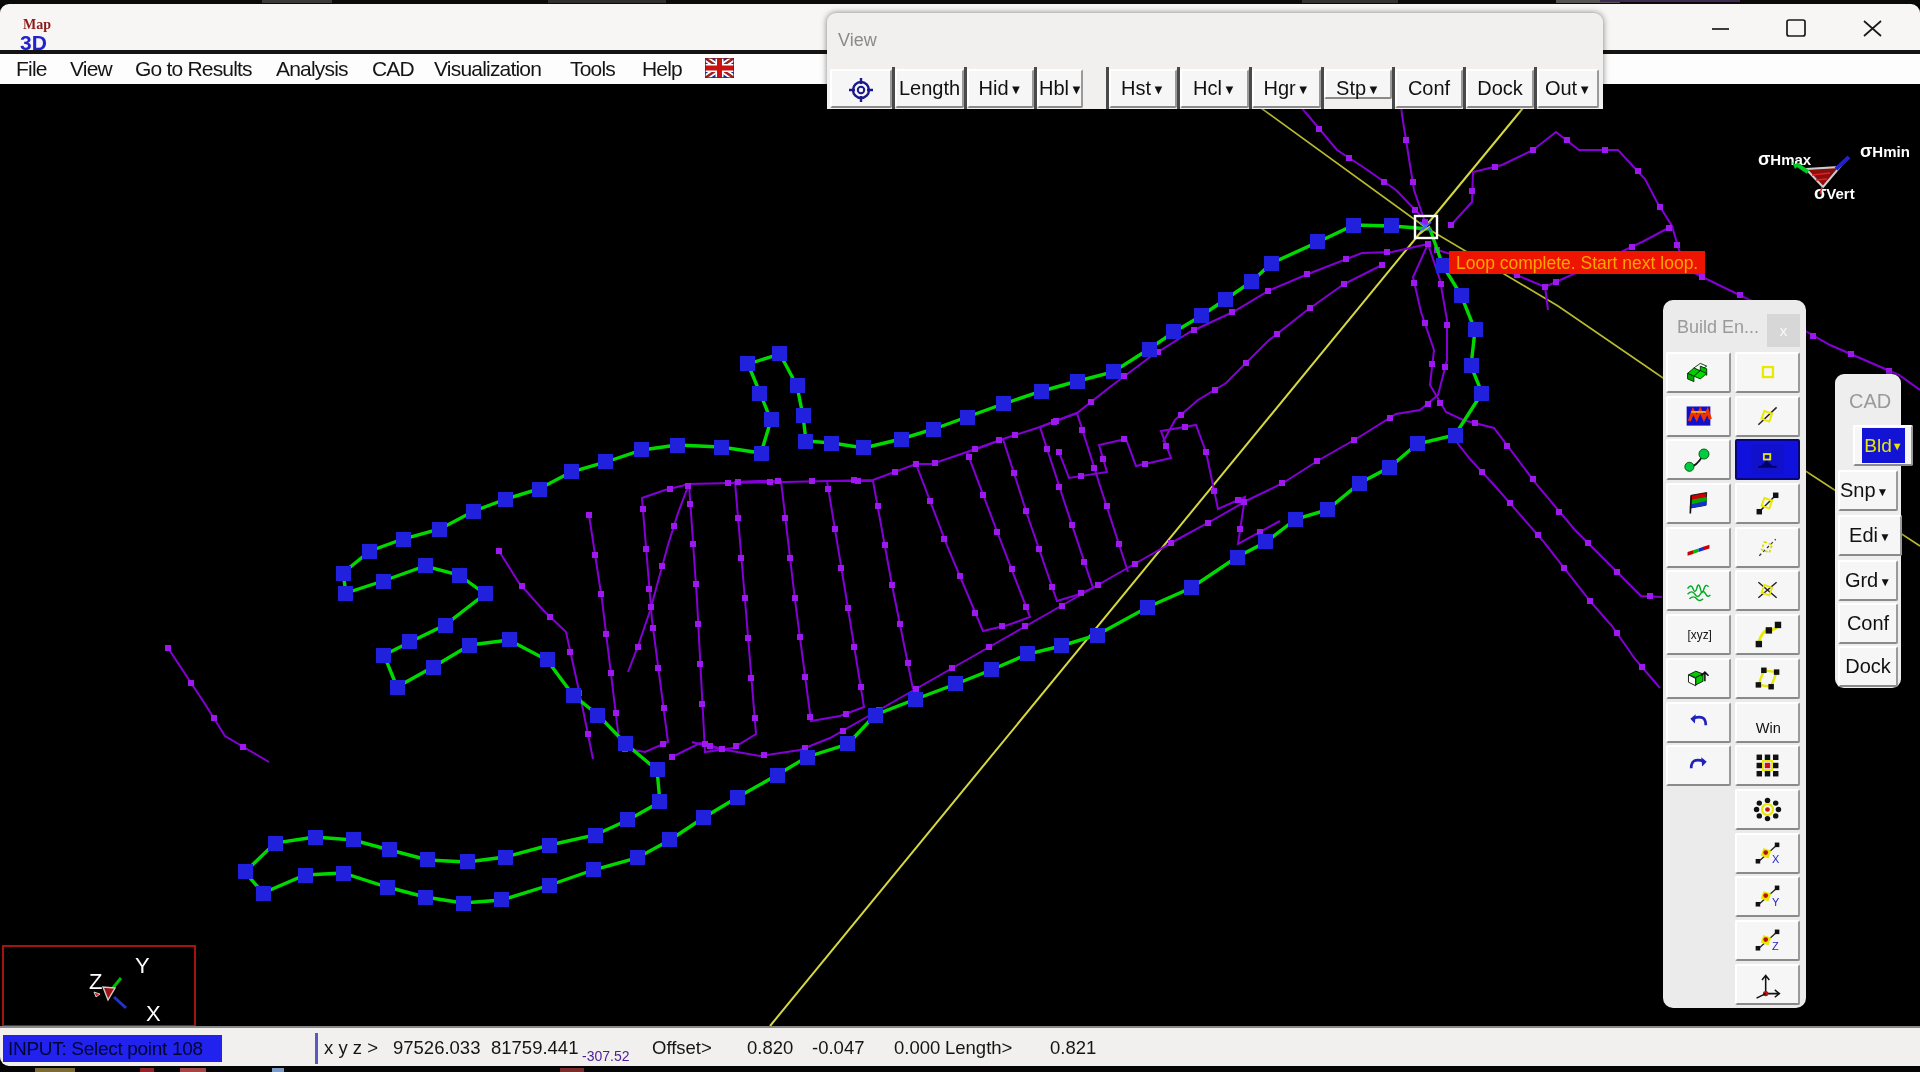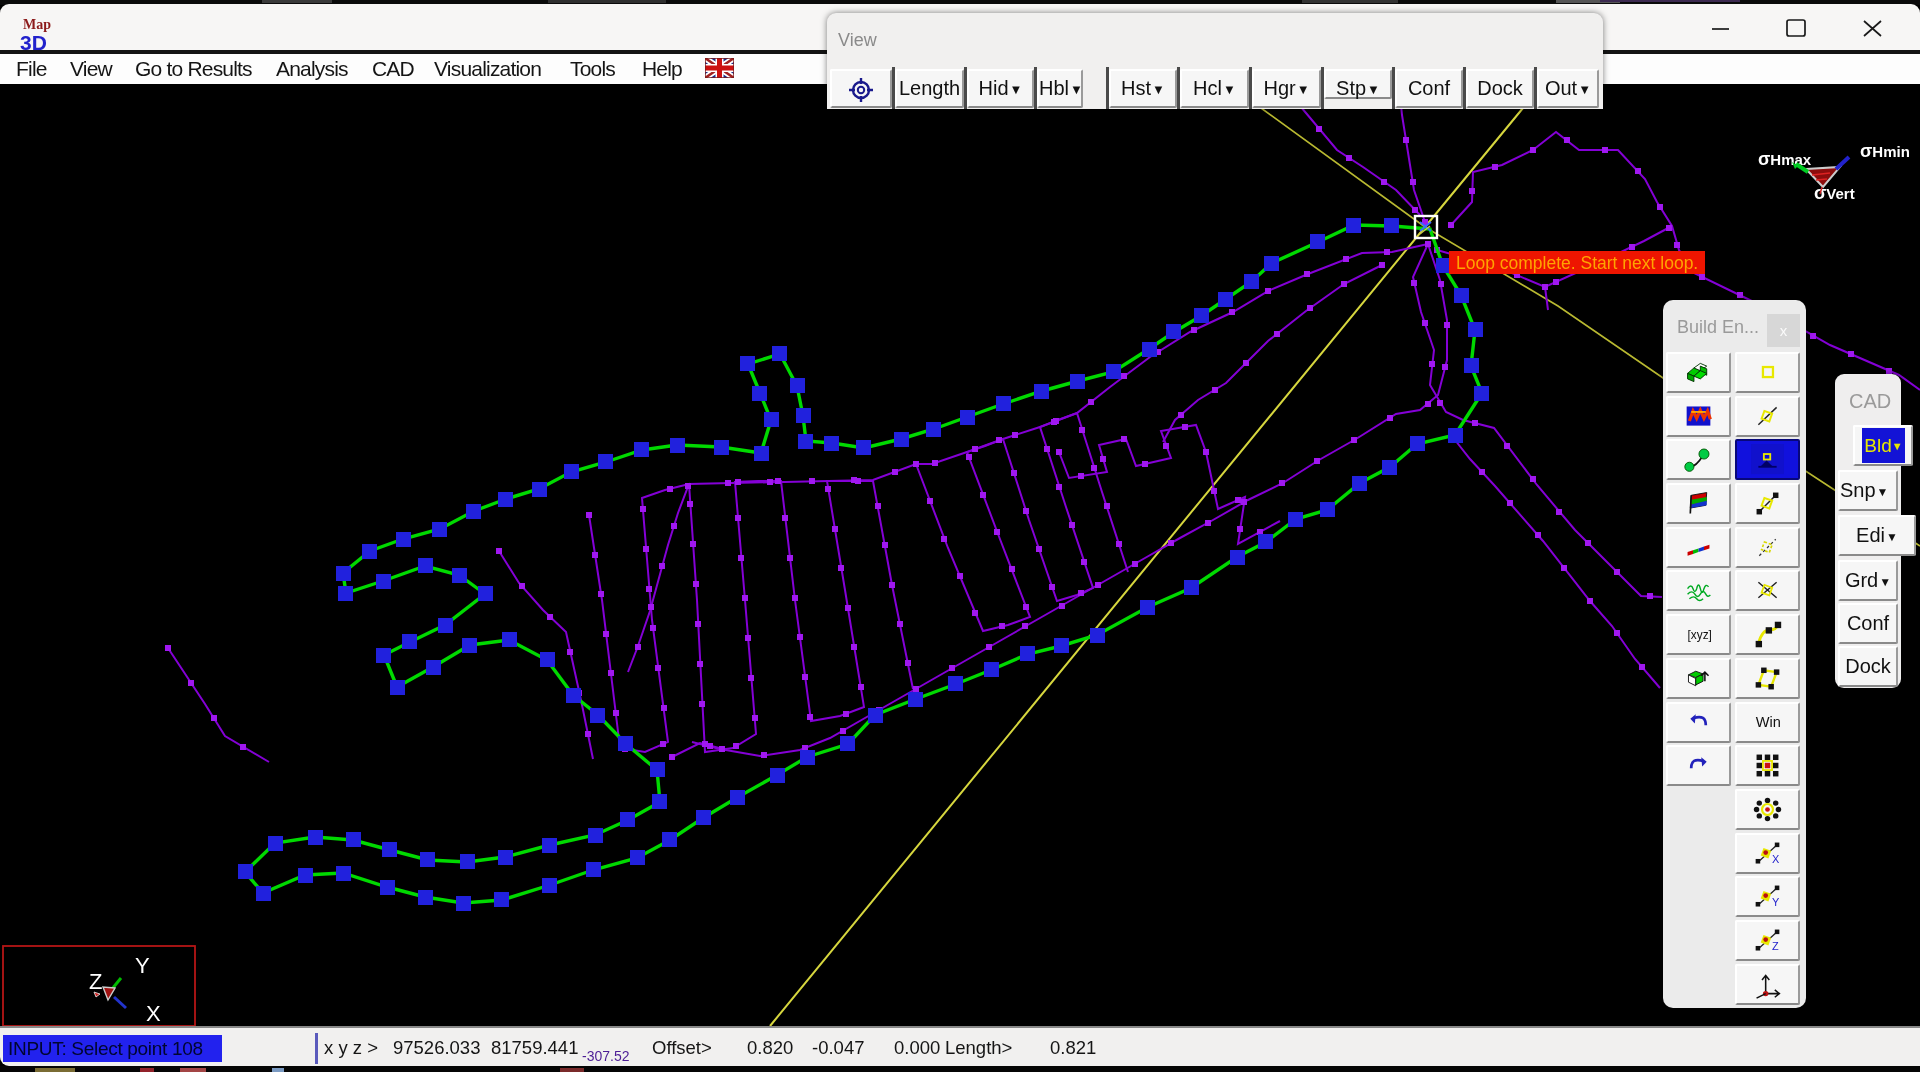--- a/index.html
+++ b/index.html
@@ -206,21 +206,21 @@
         <path d="M10,24 L16,8 L30,10 L24,26 Z" fill="none" stroke="#e8e800" stroke-width="2.6"></path>
         <rect x="7" y="21" width="6" height="6" fill="#111"></rect>
         <rect x="13" y="5" width="6" height="6" fill="#111"></rect>
         <rect x="27" y="7" width="6" height="6" fill="#111"></rect>
         <rect x="21" y="23" width="6" height="6" fill="#111"></rect>
       </svg></div>
     <div class="abs btn3d" style="left:3px;top:402px;width:65px;height:41px;border-radius:2px;text-align:center;padding-top:3px"><svg width="37" height="31" viewBox="0 0 40 34" style="vertical-align:middle">
         <path d="M11,13 L17,8 L16,18 Z" fill="#2222bb"></path>
         <path d="M15,12 Q28,8 28,20" fill="none" stroke="#2222bb" stroke-width="3"></path>
       </svg></div>
-    <div class="abs btn3d" style="left:72px;top:402px;width:65px;height:41px;border-radius:2px;text-align:center;padding-top:3px;"><svg width="37" height="31" viewBox="0 0 40 34" style="vertical-align:middle">
+    <div class="abs btn3d" style="left:72px;top:402px;width:65px;height:41px;border-radius:2px;text-align:center;padding-top:9px;"><svg width="37" height="31" viewBox="0 0 40 34" style="vertical-align:middle">
         <text x="7" y="22" font-size="16" fill="#111" font-family="Liberation Sans">Win</text>
       </svg></div>
     <div class="abs btn3d" style="left:3px;top:445px;width:65px;height:41px;border-radius:2px;text-align:center;padding-top:3px"><svg width="37" height="31" viewBox="0 0 40 34" style="vertical-align:middle">
         <path d="M29,13 L23,8 L24,18 Z" fill="#2222bb"></path>
         <path d="M25,12 Q12,8 12,20" fill="none" stroke="#2222bb" stroke-width="3"></path>
       </svg></div>
     <div class="abs btn3d" style="left:72px;top:445px;width:65px;height:41px;border-radius:2px;text-align:center;padding-top:3px;"><svg width="37" height="31" viewBox="0 0 40 34" style="vertical-align:middle">
         <g fill="#111">
           <rect x="8" y="5" width="6" height="6"></rect>
           <rect x="17" y="5" width="6" height="6"></rect>
@@ -277,21 +277,21 @@
         <circle cx="18" cy="27" r="3" fill="#bb1111"></circle>
         <path d="M18,27 L8,32" stroke="#111" stroke-width="1.7"></path>
       </svg></div>
   </div>
 <div class="abs" style="left:1835px;top:374px;width:66px;height:314px;background:#efeeee;border-radius:9px;box-shadow:0 0 6px rgba(0,0,0,.5)">
     <span class="abs" style="left:14px;top:16px;font-size:20px;color:#9a9a9a">CAD</span>
     <div class="abs btn3d" style="left:18px;top:51px;width:60px;height:41px;border-radius:2px">
       <div class="abs" style="left:7px;top:1px;width:43px;height:35px;background:#1313d6;text-align:center;line-height:35px;font-size:19px;color:#e8e800">Bld<span style="font-size:11px;vertical-align:2px">▼</span></div>
     </div>
     <div class="abs btn3d" style="left:3px;top:96px;width:60px;height:41px;border-radius:2px;text-align:left;line-height:37px;font-size:20px;color:#111">Snp<span style="font-size:12px;vertical-align:1px;margin-left:1px">▼</span></div>
-    <div class="abs btn3d" style="left:3px;top:141px;width:78px;height:41px;border-radius:2px;text-align:center;line-height:37px;font-size:20px;color:#111">Edi<span style="font-size:12px;vertical-align:1px;margin-left:1px">▼</span></div>
+    <div class="abs btn3d" style="left:3px;top:141px;width:64px;height:41px;border-radius:2px;text-align:center;line-height:37px;font-size:20px;color:#111">Edi<span style="font-size:12px;vertical-align:1px;margin-left:1px">▼</span></div>
     <div class="abs btn3d" style="left:3px;top:186px;width:60px;height:41px;border-radius:2px;text-align:center;line-height:37px;font-size:20px;color:#111">Grd<span style="font-size:12px;vertical-align:1px;margin-left:1px">▼</span></div>
     <div class="abs btn3d" style="left:3px;top:229px;width:60px;height:41px;border-radius:2px;text-align:center;line-height:37px;font-size:20px;color:#111">Conf</div>
     <div class="abs btn3d" style="left:3px;top:272px;width:60px;height:41px;border-radius:2px;text-align:center;line-height:37px;font-size:20px;color:#111">Dock</div>
   </div>
 <div class="abs" style="left:0;top:1026px;width:1920px;height:40px;background:#f1f0ef;border-top:2px solid #888;border-radius:0 0 0 9px">
     <div class="abs" style="left:3px;top:7px;width:219px;height:27px;background:#2222ee;color:#000630;font-size:19px;line-height:27px;padding-left:5px;letter-spacing:-0.3px">INPUT: Select point 108</div>
     <div class="abs" style="left:315px;top:5px;width:3px;height:31px;background:#5a5abc"></div>
     <span class="abs" style="left:324px;top:9px;font-size:18.5px;color:#151515;letter-spacing:0px">x y z &gt;</span>
     <span class="abs" style="left:393px;top:9px;font-size:18.5px;color:#151515;letter-spacing:0px">97526.033</span>
     <span class="abs" style="left:491px;top:9px;font-size:18.5px;color:#151515;letter-spacing:0px">81759.441</span>

